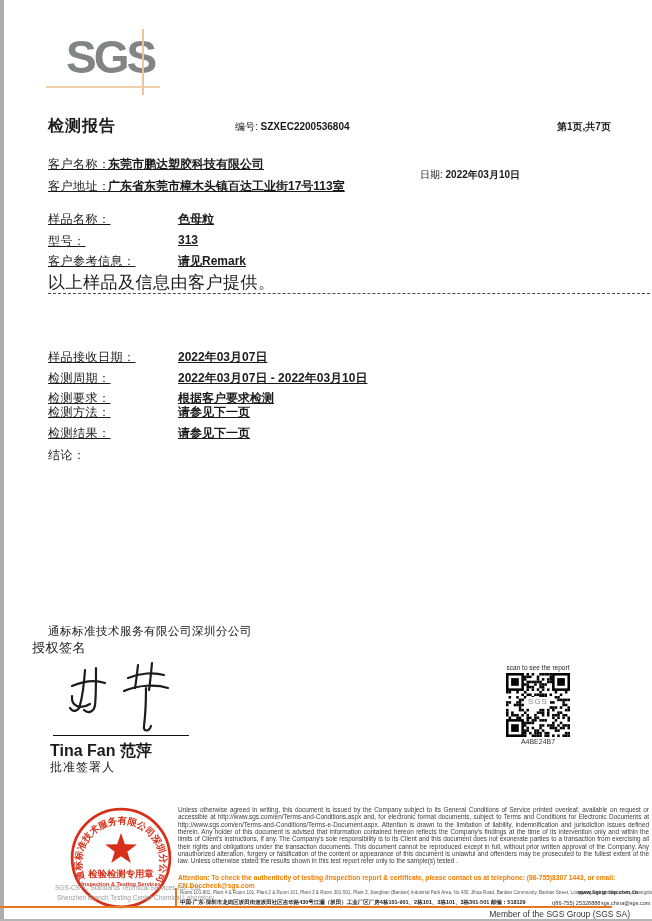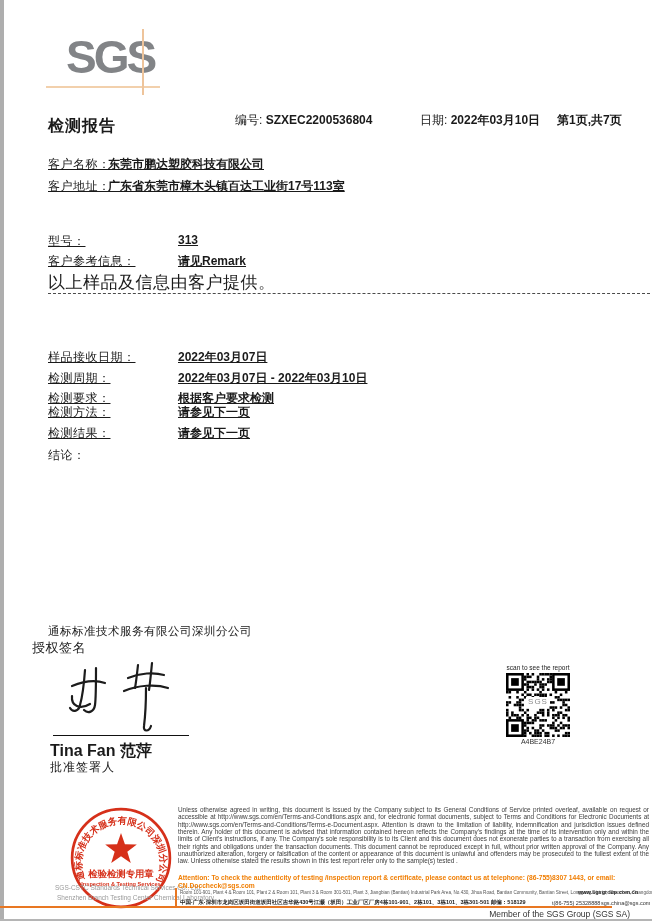--- a/index.html
+++ b/index.html
@@ -12,23 +12,23 @@
   .edge-bottom{position:absolute;left:0;bottom:0;width:652px;height:2px;background:#b5b5b5;}
 
   
   .logo-text{position:absolute;left:66px;top:34px;font-size:46px;font-weight:bold;
     color:#828487;letter-spacing:-3px;line-height:1;}
   .logo-hline{position:absolute;left:46px;top:86px;width:114px;height:2px;background:#f2d0ac;}
   .logo-vline{position:absolute;left:142px;top:29px;width:2px;height:66px;background:#eec49b;}
 
   
   .doc-title{position:absolute;left:48px;top:116px;font-size:16px;font-weight:bold;letter-spacing:1px;}
-  .hmeta{position:absolute;top:112px;font-size:12px;white-space:nowrap;}
+  .hmeta{position:absolute;top:120px;font-size:10px;white-space:nowrap;}
   .hmeta .v{font-weight:600;}
-  .m-no{left:235px;} .m-date{left:420px;} .m-page{left:557px;font-weight:600;}
+  .m-no{left:235px;} .m-date{left:420px;margin-top:48px;} .m-page{left:557px;font-weight:600;}
 
   
   .row{position:absolute;left:48px;font-size:12px;display:flex;white-space:nowrap;text-decoration:underline;}
   .row .lbl{letter-spacing:0.5px;}
   .row.w1 .lbl{width:60px;}
   .row.w2 .lbl{width:130px;}
   .row .val{font-weight:600;}
   .note{position:absolute;left:48px;top:271px;font-size:17px;letter-spacing:0.5px;}
   .dashline{position:absolute;left:48px;top:293px;width:602px;border-top:1.5px dashed #4a4a4a;}
 
@@ -91,20 +91,24 @@
 
   <div class="row w1" style="top:156px">
     <span class="lbl">客户名称：</span>
     <span class="val">东莞市鹏达塑胶科技有限公司</span>
   </div>
   <div class="row w1" style="top:178px">
     <span class="lbl">客户地址：</span>
     <span class="val">广东省东莞市樟木头镇百达工业街17号113室</span>
   </div>
 
+  <div class="row w2" style="top:211px">
+    <span class="lbl">样品名称：</span>
+    <span class="val">色母粒</span>
+  </div>
   <div class="row w2" style="top:233px">
     <span class="lbl">型号：</span>
     <span class="val">313</span>
   </div>
   <div class="row w2" style="top:253px">
     <span class="lbl">客户参考信息：</span>
     <span class="val">请见Remark</span>
   </div>
   <div class="note">以上样品及信息由客户提供。</div>
   <div class="dashline"></div>

